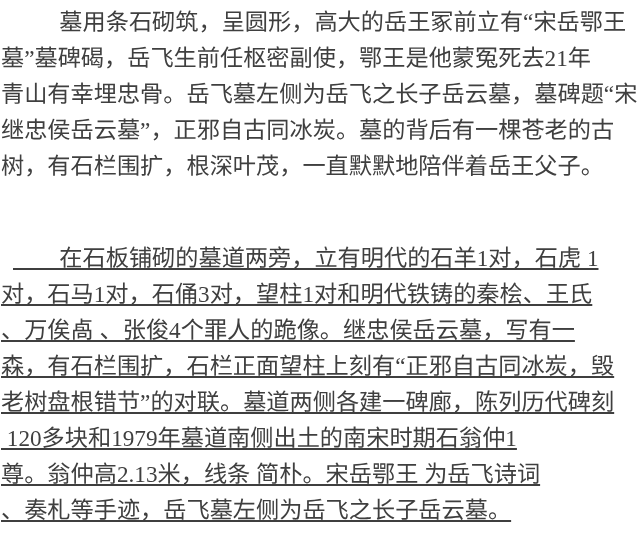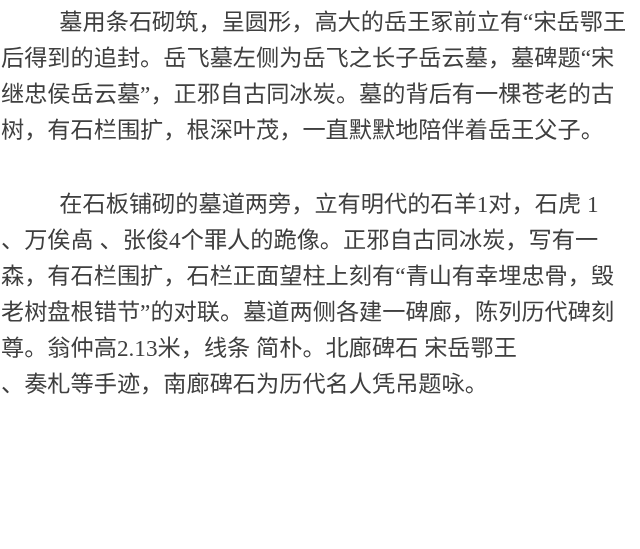--- a/index.html
+++ b/index.html
@@ -21,42 +21,46 @@
     font-size: 23.2px;
     line-height: 36px;
     color: #3f3f3f;
     -webkit-font-smoothing: antialiased;
   }
   .paragraph {
     margin: 0;
     padding: 0;
   }
   .paragraph + .paragraph {
-    margin-top: 38px;
+    margin-top: 56px;
+    text-decoration: underline;
   }
   .line {
     white-space: pre;   
     height: 36px;
     overflow: visible;
   }
   .paragraph .line:first-child {
     text-indent: 12px;  
   }
 </style>
 </head>
 <body style="background: rgb(255, 255, 255);">
 
 <main class="doc" style="color: rgb(63, 63, 63);">
     <section class="paragraph">
       <div class="line">　　墓用条石砌筑，呈圆形，高大的岳王冢前立有“宋岳鄂王</div>
-      <div class="line">后得到的追封。岳飞墓左侧为岳飞之长子岳云墓，墓碑题“宋</div>
+      <div class="line">墓”墓碑碣，岳飞生前任枢密副使，鄂王是他蒙冤死去21年</div>
+      <div class="line">青山有幸埋忠骨。岳飞墓左侧为岳飞之长子岳云墓，墓碑题“宋</div>
       <div class="line">继忠侯岳云墓”，正邪自古同冰炭。墓的背后有一棵苍老的古</div>
       <div class="line">树，有石栏围扩，根深叶茂，一直默默地陪伴着岳王父子。</div>
     </section>
     <section class="paragraph">
       <div class="line">　　在石板铺砌的墓道两旁，立有明代的石羊1对，石虎 1</div>
-      <div class="line">、万俟卨 、张俊4个罪人的跪像。正邪自古同冰炭，写有一</div>
-      <div class="line">森，有石栏围扩，石栏正面望柱上刻有“青山有幸埋忠骨，毁</div>
+      <div class="line">对，石马1对，石俑3对，望柱1对和明代铁铸的秦桧、王氏</div>
+      <div class="line">、万俟卨 、张俊4个罪人的跪像。继忠侯岳云墓，写有一</div>
+      <div class="line">森，有石栏围扩，石栏正面望柱上刻有“正邪自古同冰炭，毁</div>
       <div class="line">老树盘根错节”的对联。墓道两侧各建一碑廊，陈列历代碑刻</div>
-      <div class="line">尊。翁仲高2.13米，线条 简朴。北廊碑石 宋岳鄂王</div>
-      <div class="line">、奏札等手迹，南廊碑石为历代名人凭吊题咏。</div>
+      <div class="line"> 120多块和1979年墓道南侧出土的南宋时期石翁仲1</div>
+      <div class="line">尊。翁仲高2.13米，线条 简朴。宋岳鄂王 为岳飞诗词</div>
+      <div class="line">、奏札等手迹，岳飞墓左侧为岳飞之长子岳云墓。</div>
     </section>
   </main>
 
 </body></html>

